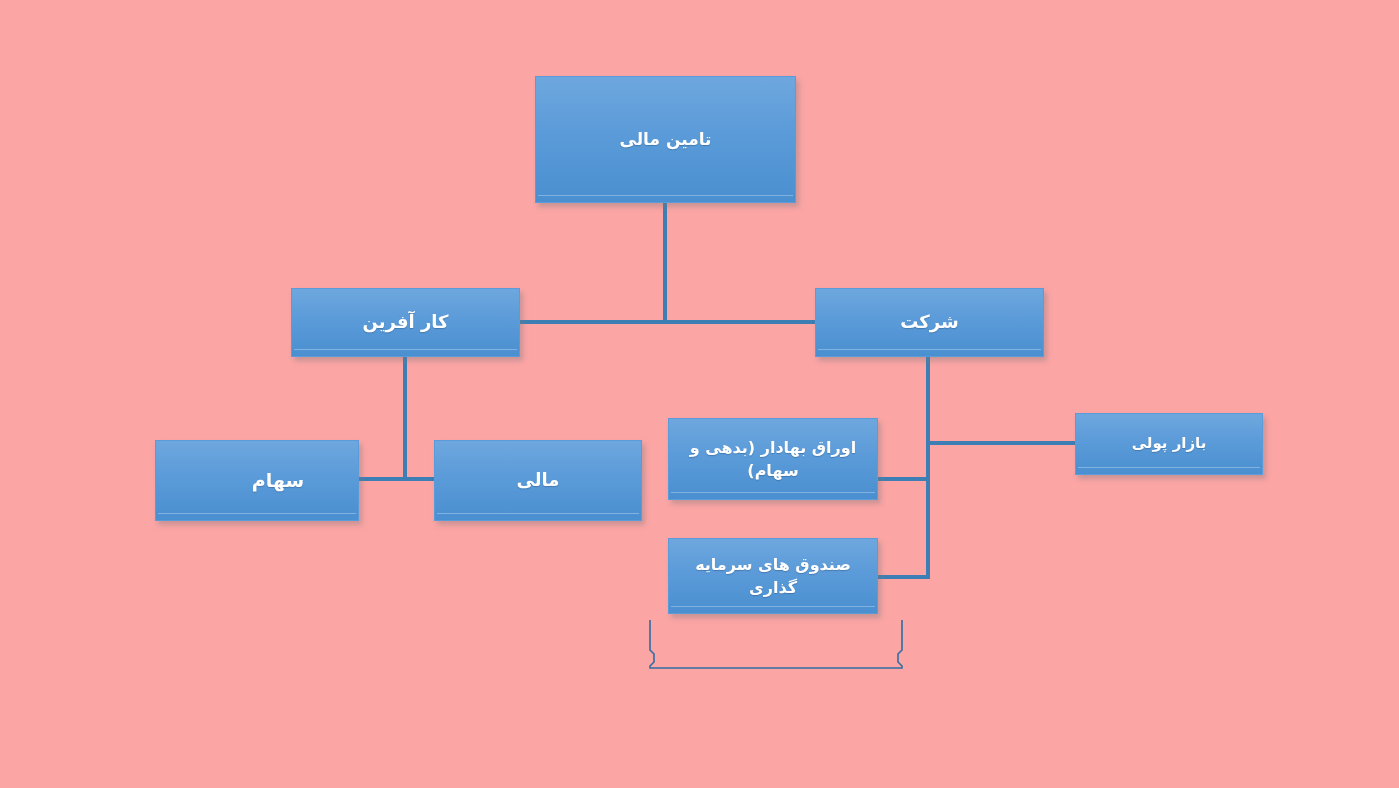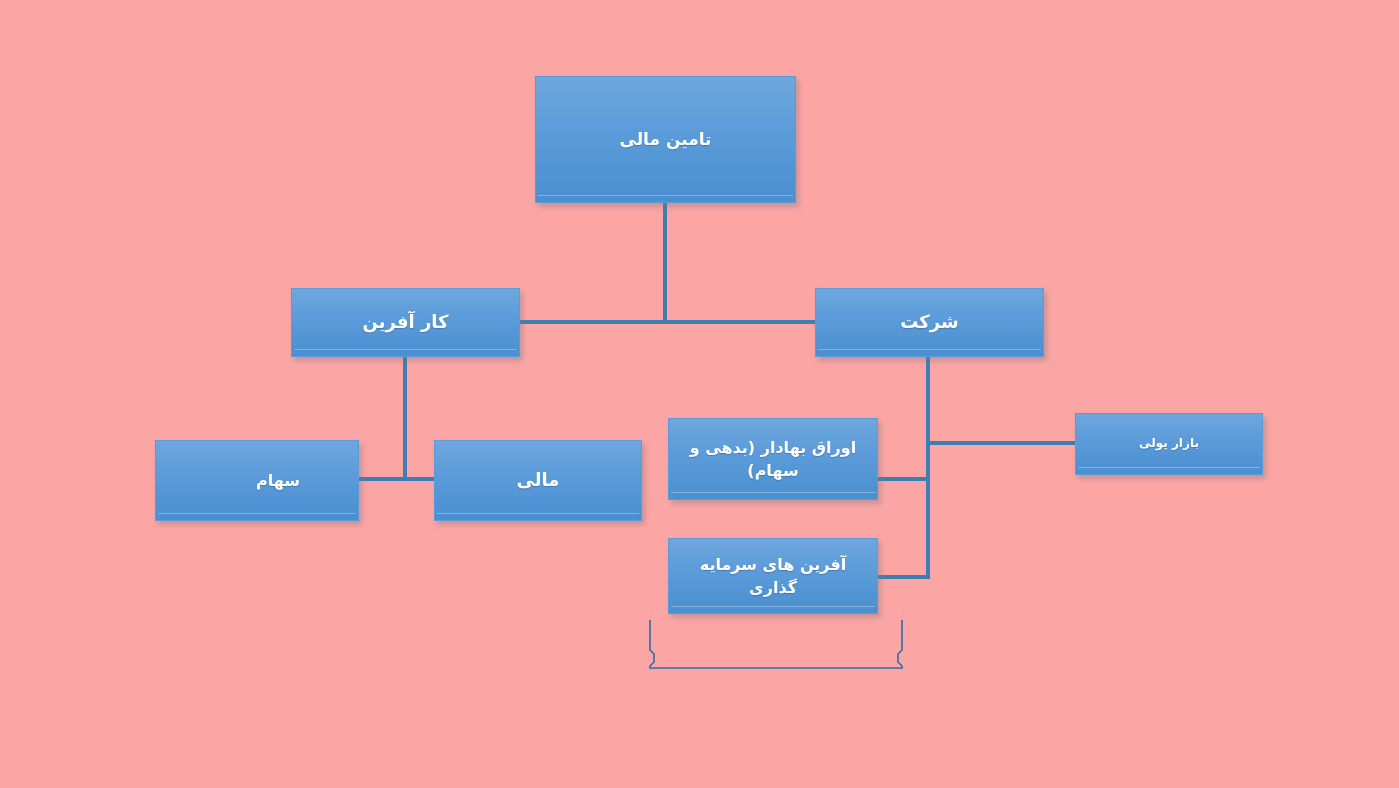--- a/index.html
+++ b/index.html
@@ -60,25 +60,25 @@
   #node-company          { left: 815px; top: 288px; width: 229px; height:  69px; }
   #node-equity           { left: 155px; top: 440px; width: 204px; height:  81px; }
   #node-debt             { left: 434px; top: 440px; width: 208px; height:  81px; }
   #node-securities       { left: 668px; top: 418px; width: 210px; height:  82px; }
   #node-funds            { left: 668px; top: 538px; width: 210px; height:  76px; }
   #node-money-market     { left: 1075px; top: 413px; width: 188px; height:  62px; }
 
   #node-financing    .label { font-size: 17px; }
   #node-entrepreneur .label { font-size: 18px; }
   #node-company      .label { font-size: 18px; }
-  #node-equity       .label { font-size: 16px; padding-left: 48px; }
+  #node-equity       .label { font-size: 19px; padding-left: 48px; }
   #node-debt         .label { font-size: 18px; }
   #node-securities   .label { font-size: 16px; }
   #node-funds        .label { font-size: 16px; }
-  #node-money-market .label { font-size: 12px; }
+  #node-money-market .label { font-size: 15px; }
 
   
   .conn {
     position: absolute;
     background: #3d7fb4;
     z-index: 1;
   }
   .conn.v { width: 4px; }
   .conn.h { height: 4px; }
 
@@ -153,21 +153,21 @@
 
   <div class="node" id="node-debt">
     <span class="label">مالی</span>
   </div>
 
   <div class="node" id="node-securities">
     <span class="label">اوراق بهادار (بدهی و سهام)</span>
   </div>
 
   <div class="node" id="node-funds">
-    <span class="label">آفرین های سرمایه گذاری</span>
+    <span class="label">صندوق های سرمایه گذاری</span>
   </div>
 
   <div class="node" id="node-money-market">
     <span class="label">بازار پولی</span>
   </div>
 
   <div id="bracket">
     <svg width="256" height="50" viewBox="0 0 256 50" xmlns="http://www.w3.org/2000/svg">
       <path d="M2 0 L2 30 L6 34 L6 42 L2 46 L2 48 L254 48 L254 46 L250 42 L250 34 L254 30 L254 0" fill="none" stroke="#2e6da4" stroke-width="1.6" stroke-linejoin="miter"></path>
     </svg>

